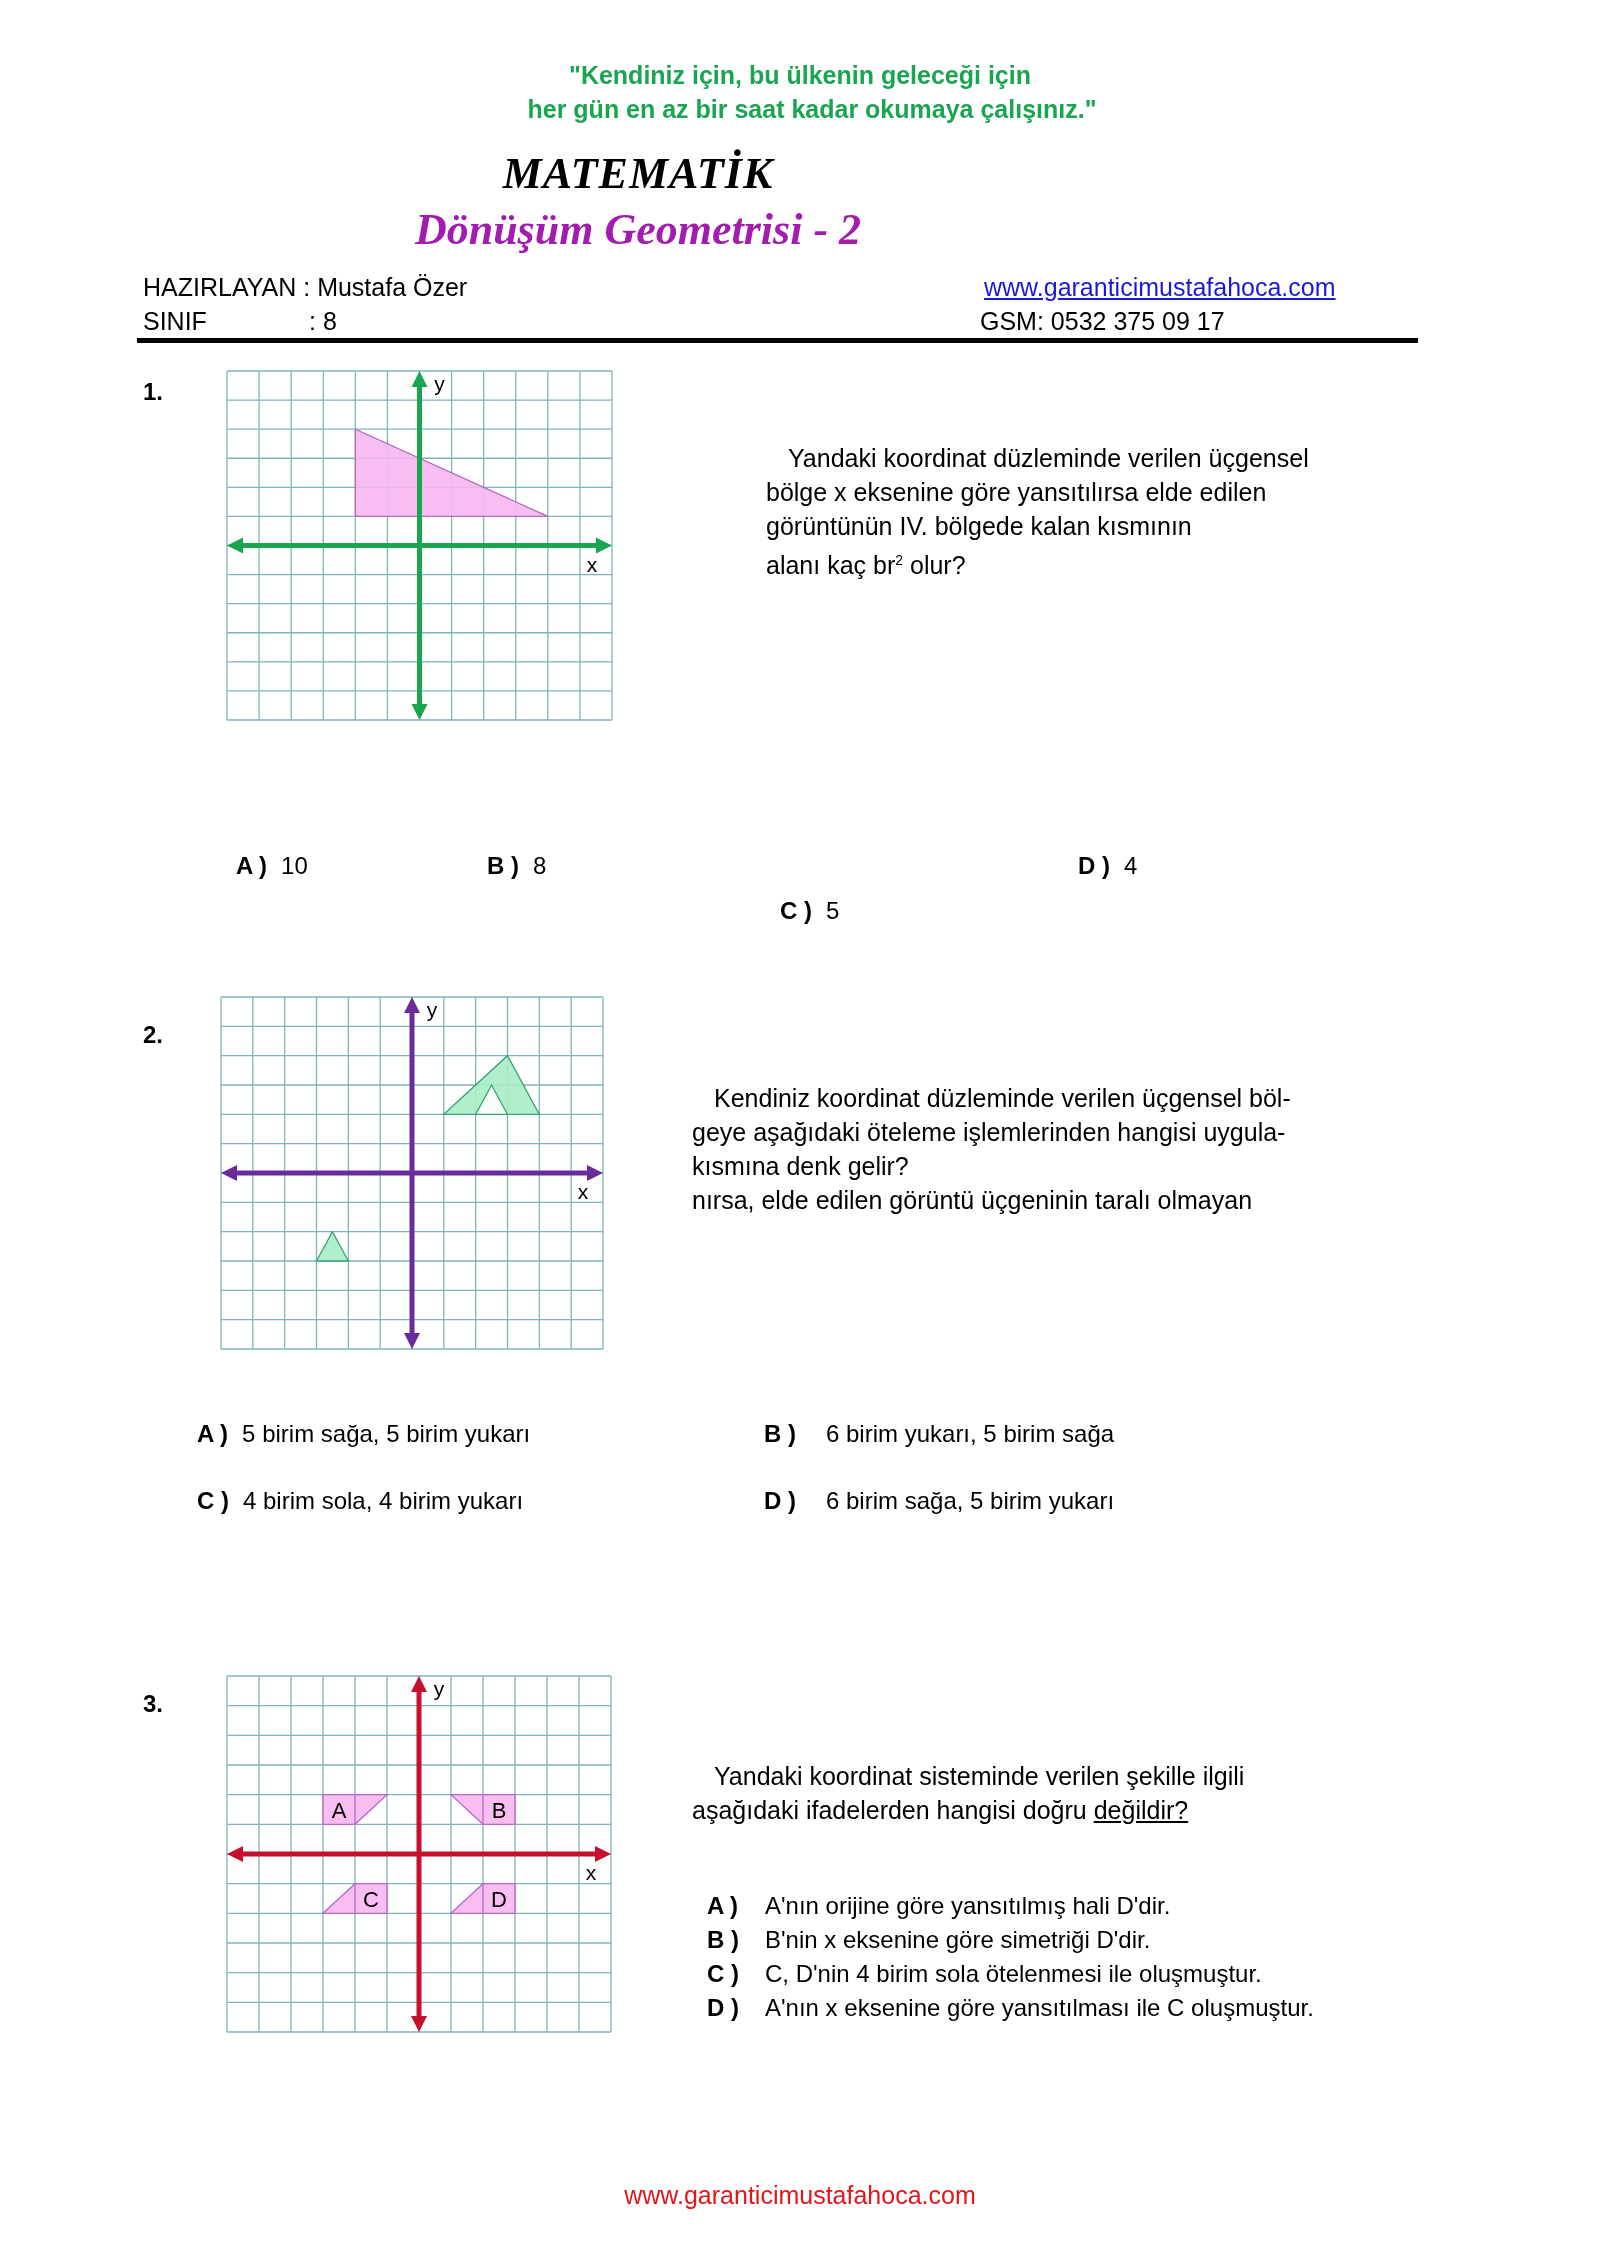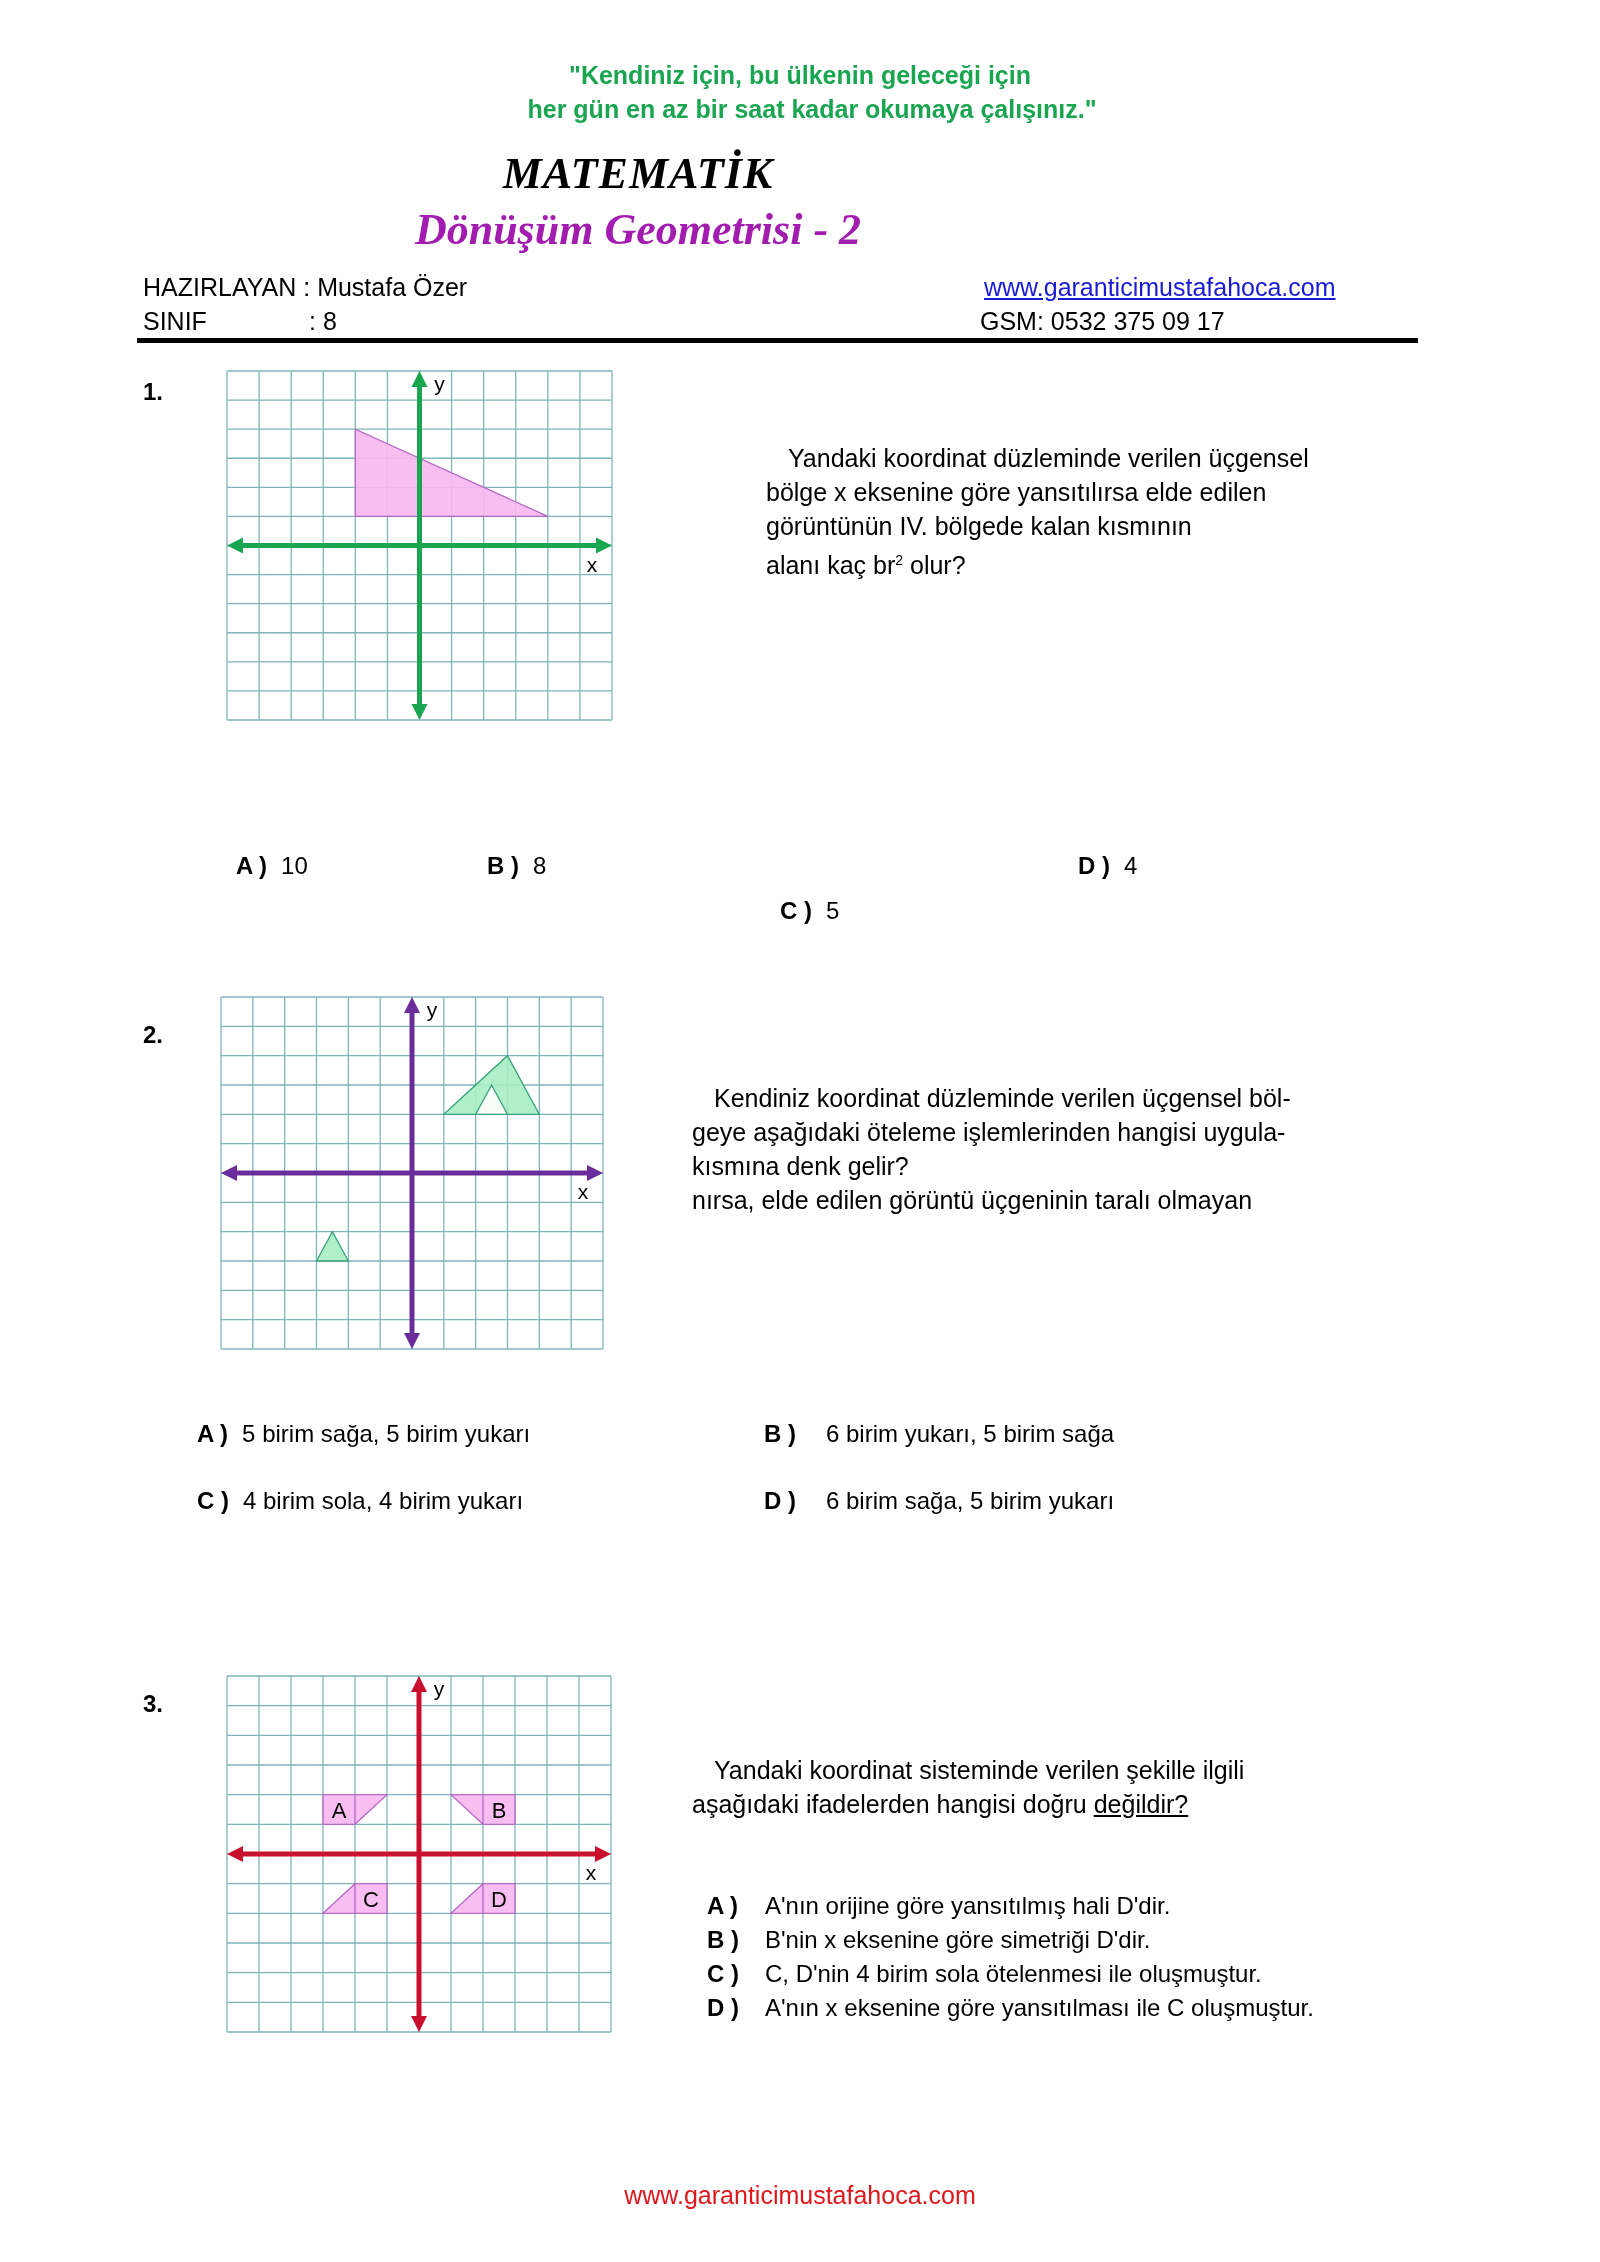--- a/index.html
+++ b/index.html
@@ -188,21 +188,21 @@
     <line x1="16" y1="178" x2="368" y2="178" stroke="#c8102e" stroke-width="5"></line>
     <line x1="192" y1="16" x2="192" y2="340" stroke="#c8102e" stroke-width="5"></line>
     <polygon points="384,178 368,170 368,186" fill="#c8102e"></polygon>
     <polygon points="0,178 16,170 16,186" fill="#c8102e"></polygon>
     <polygon points="192,0 184,16 200,16" fill="#c8102e"></polygon>
     <polygon points="192,356 184,340 200,340" fill="#c8102e"></polygon>
     <text x="364" y="204" text-anchor="middle" font-size="21" font-family="Liberation Sans, sans-serif" fill="#000">x</text>
     <text x="212" y="20" text-anchor="middle" font-size="21" font-family="Liberation Sans, sans-serif" fill="#000">y</text>
   </svg>
 <div class="abs qtext" style="left:692px; top:1753px;">
-  <div style="text-indent:22px;">Yandaki koordinat sisteminde verilen şekille ilgili</div>
+  <div style="text-indent:22px;margin-top:6px;">Yandaki koordinat sisteminde verilen şekille ilgili</div>
   <div><span>aşağıdaki ifadelerden hangisi doğru </span><span class="u">değildir?</span></div>
 </div>
 <div class="abs opt" style="left:707px; top:1889px; font-size:24px; line-height:34px;">
   <div><b style="display:inline-block;width:58px;margin:0;">A )</b><span>A'nın orijine göre yansıtılmış hali D'dir.</span></div>
   <div><b style="display:inline-block;width:58px;margin:0;">B )</b><span>B'nin x eksenine göre simetriği D'dir.</span></div>
   <div><b style="display:inline-block;width:58px;margin:0;">C )</b><span>C, D'nin 4 birim sola ötelenmesi ile oluşmuştur.</span></div>
   <div><b style="display:inline-block;width:58px;margin:0;">D )</b><span>A'nın x eksenine göre yansıtılması ile C oluşmuştur.</span></div>
 </div>
 
 <div class="abs footer">www.garanticimustafahoca.com</div>

